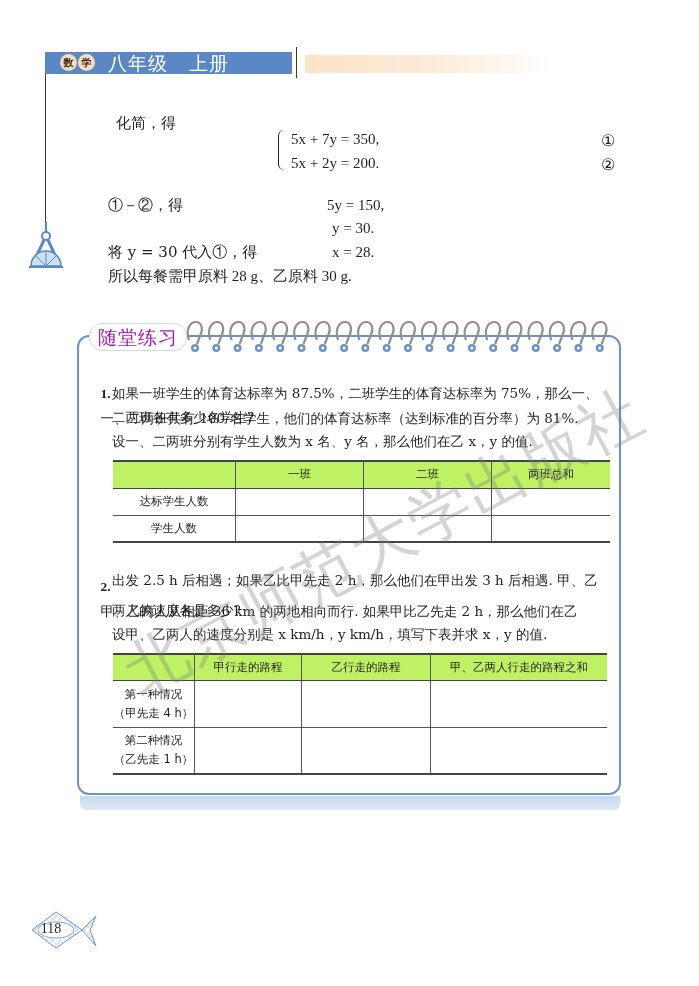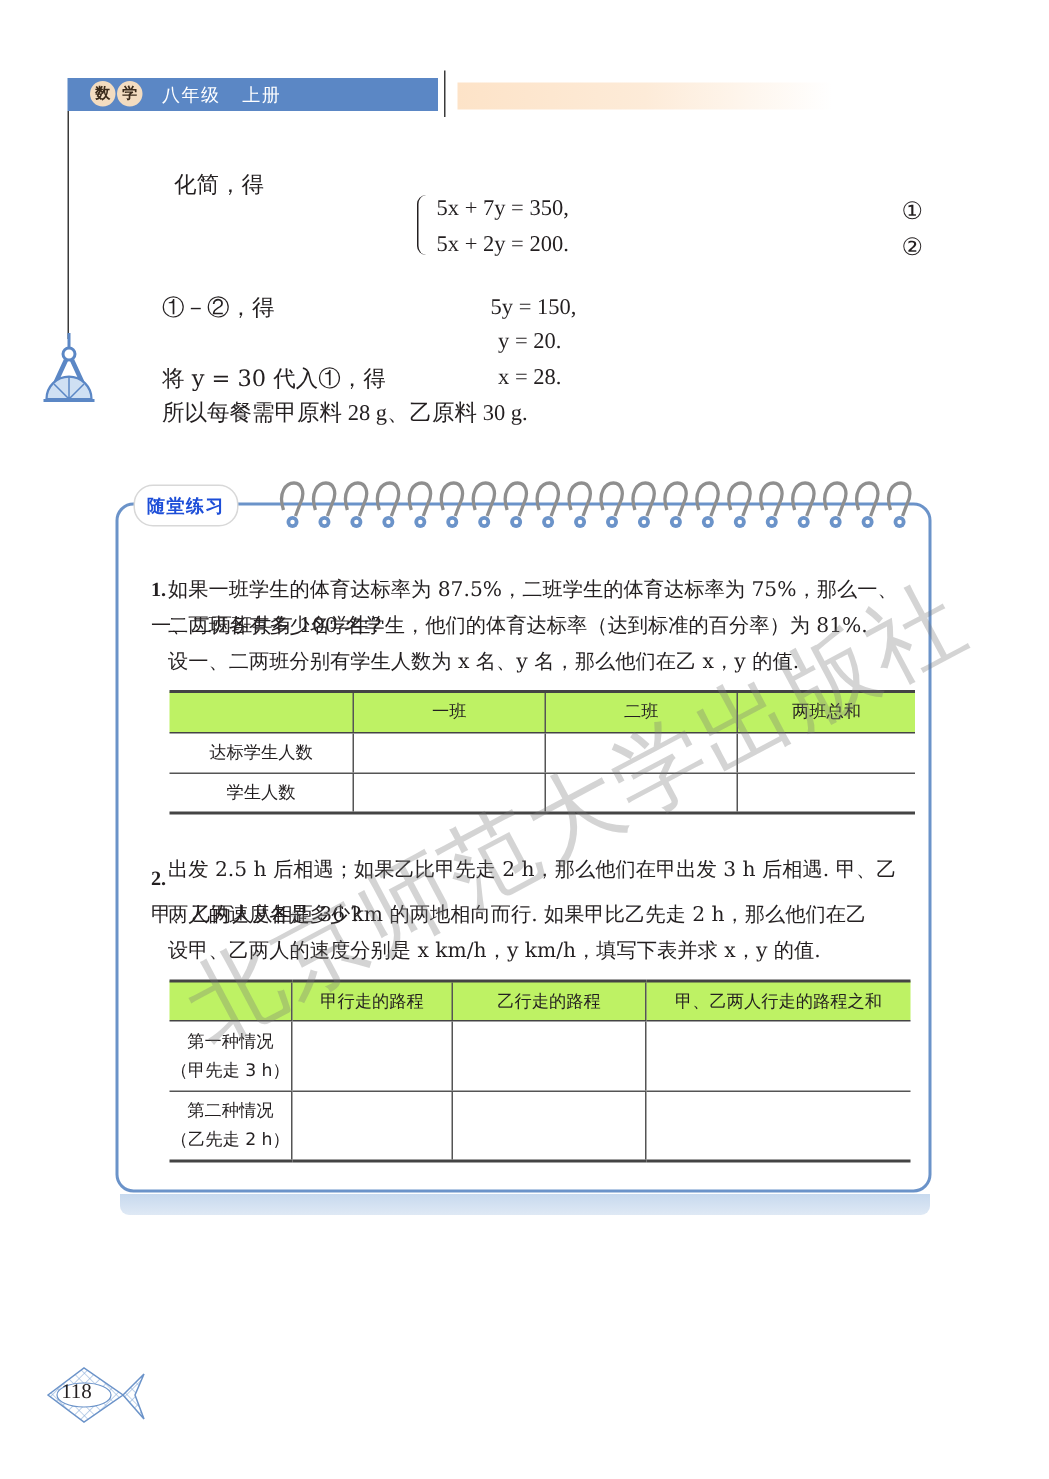--- a/index.html
+++ b/index.html
@@ -18,21 +18,21 @@
     .hdr-logo {
       left: 60px; top: 54px; height: 18px; display: flex; gap: 1px;
     }
     .hdr-logo span {
       display: inline-block; width: 17px; height: 17px; border-radius: 50%;
       background: #f3dcc0; color: #3a2a1a; font-size: 10px; font-weight: bold;
       line-height: 17px; text-align: center;
       font-family: "DejaVu Sans", sans-serif;
     }
     .hdr-title {
-      left: 108px; top: 53px; color: #ffffff; font-size: 12px; letter-spacing: 1px;
+      left: 108px; top: 53px; color: #ffffff; font-size: 19px; letter-spacing: 1px;
       font-family: "DejaVu Sans", sans-serif; line-height: 20px; white-space: pre;
     }
     .hdr-divider { left: 296px; top: 47px; width: 1px; height: 31px; background: #3a3a3a; }
     .hdr-grad {
       left: 305px; top: 55px; width: 250px; height: 18px;
       background: linear-gradient(to right, #fde3c8 0%, #fdebd8 50%, rgba(255,255,255,0) 100%);
     }
     .left-rule { left: 45px; top: 74px; width: 1px; height: 152px; background: #3a3a3a; }
 
     
@@ -53,22 +53,22 @@
       box-sizing: border-box;
     }
     .practice-shadow {
       left: 80px; top: 796px; width: 540px; height: 14px;
       background: linear-gradient(#c7d9ee, #dfe9f5);
       border-radius: 0 0 6px 6px;
     }
     .practice-tab {
       left: 89px; top: 323px; padding: 0 8px; height: 26px; background: #ffffff;
       border: 1.5px solid #d8d8d8; border-radius: 13px;
-      font-family: "DejaVu Sans", sans-serif; font-weight: bold; font-size: 12px;
-      line-height: 26px; color: #1d4ed8; letter-spacing: 1px;
+      font-family: "DejaVu Sans", sans-serif; font-weight: normal; font-size: 19px;
+      line-height: 26px; color: #a21caf; letter-spacing: 1px;
     }
     .coils { left: 183px; top: 318px; width: 430px; height: 40px; }
 
     .q { font-size: 13.5px; line-height: 24px; white-space: pre; }
     .qnum { font-weight: bold; font-family: "Liberation Serif", serif; }
 
     
     table.tbl {
       position: absolute; border-collapse: collapse;
       font-family: "DejaVu Sans", sans-serif; font-size: 11.5px; color: #231f20;
@@ -120,21 +120,21 @@
 
 <div class="abs txt" style="left:116px; top:113px;">化简，得</div>
 <div class="abs brace"></div>
 <div class="abs math" style="left:291px; top:131px;">5x + 7y = 350,</div>
 <div class="abs math" style="left:291px; top:155px;">5x + 2y = 200.</div>
 <div class="abs math" style="left:601px; top:131px; font-size:16px;">①</div>
 <div class="abs math" style="left:601px; top:155px; font-size:16px;">②</div>
 
 <div class="abs txt" style="left:108px; top:195px;">①－②，得</div>
 <div class="abs math" style="left:327px; top:197px;">5y = 150,</div>
-<div class="abs math" style="left:332px; top:220px;">y = 20.</div>
+<div class="abs math" style="left:332px; top:220px;">y = 30.</div>
 <div class="abs txt" style="left:108px; top:242px;">将 y = 30 代入①，得</div>
 <div class="abs math" style="left:332px; top:244px;">x = 28.</div>
 <div class="abs txt" style="left:108px; top:266px;font-family:Liberation Serif, serif;">所以每餐需甲原料 28 g、乙原料 30 g.</div>
 
 <div class="abs practice-shadow"></div>
 <div class="abs practice-box"></div>
 
 <svg class="abs coils" viewBox="0 0 430 40">
   <g id="coil">
     <path d="M6 22 C2 10, 8 4, 13 4 C18 4, 21 10, 17 18 L14 26" stroke="#8f8f8f" stroke-width="2.2" fill="none"></path>
@@ -210,30 +210,30 @@
       <th style="width:81px;"></th>
       <th style="width:106px;font-family:Liberation Serif, serif;">甲行走的路程</th>
       <th style="width:128px;">乙行走的路程</th>
       <th>甲、乙两人行走的路程之和</th>
     </tr>
   </thead>
   <tbody>
     <tr style="height:47px;">
       <td style="line-height:19px;">
         <div>第一种情况</div>
-        <div>（甲先走 3 h）</div>
+        <div>（甲先走 4 h）</div>
       </td>
       <td></td>
       <td></td>
       <td></td>
     </tr>
     <tr style="height:47px;">
       <td style="line-height:19px;">
         <div>第二种情况</div>
-        <div>（乙先走 2 h）</div>
+        <div>（乙先走 1 h）</div>
       </td>
       <td></td>
       <td></td>
       <td></td>
     </tr>
   </tbody>
 </table>
 
 <div class="abs watermark">北京师范大学出版社</div>
 

